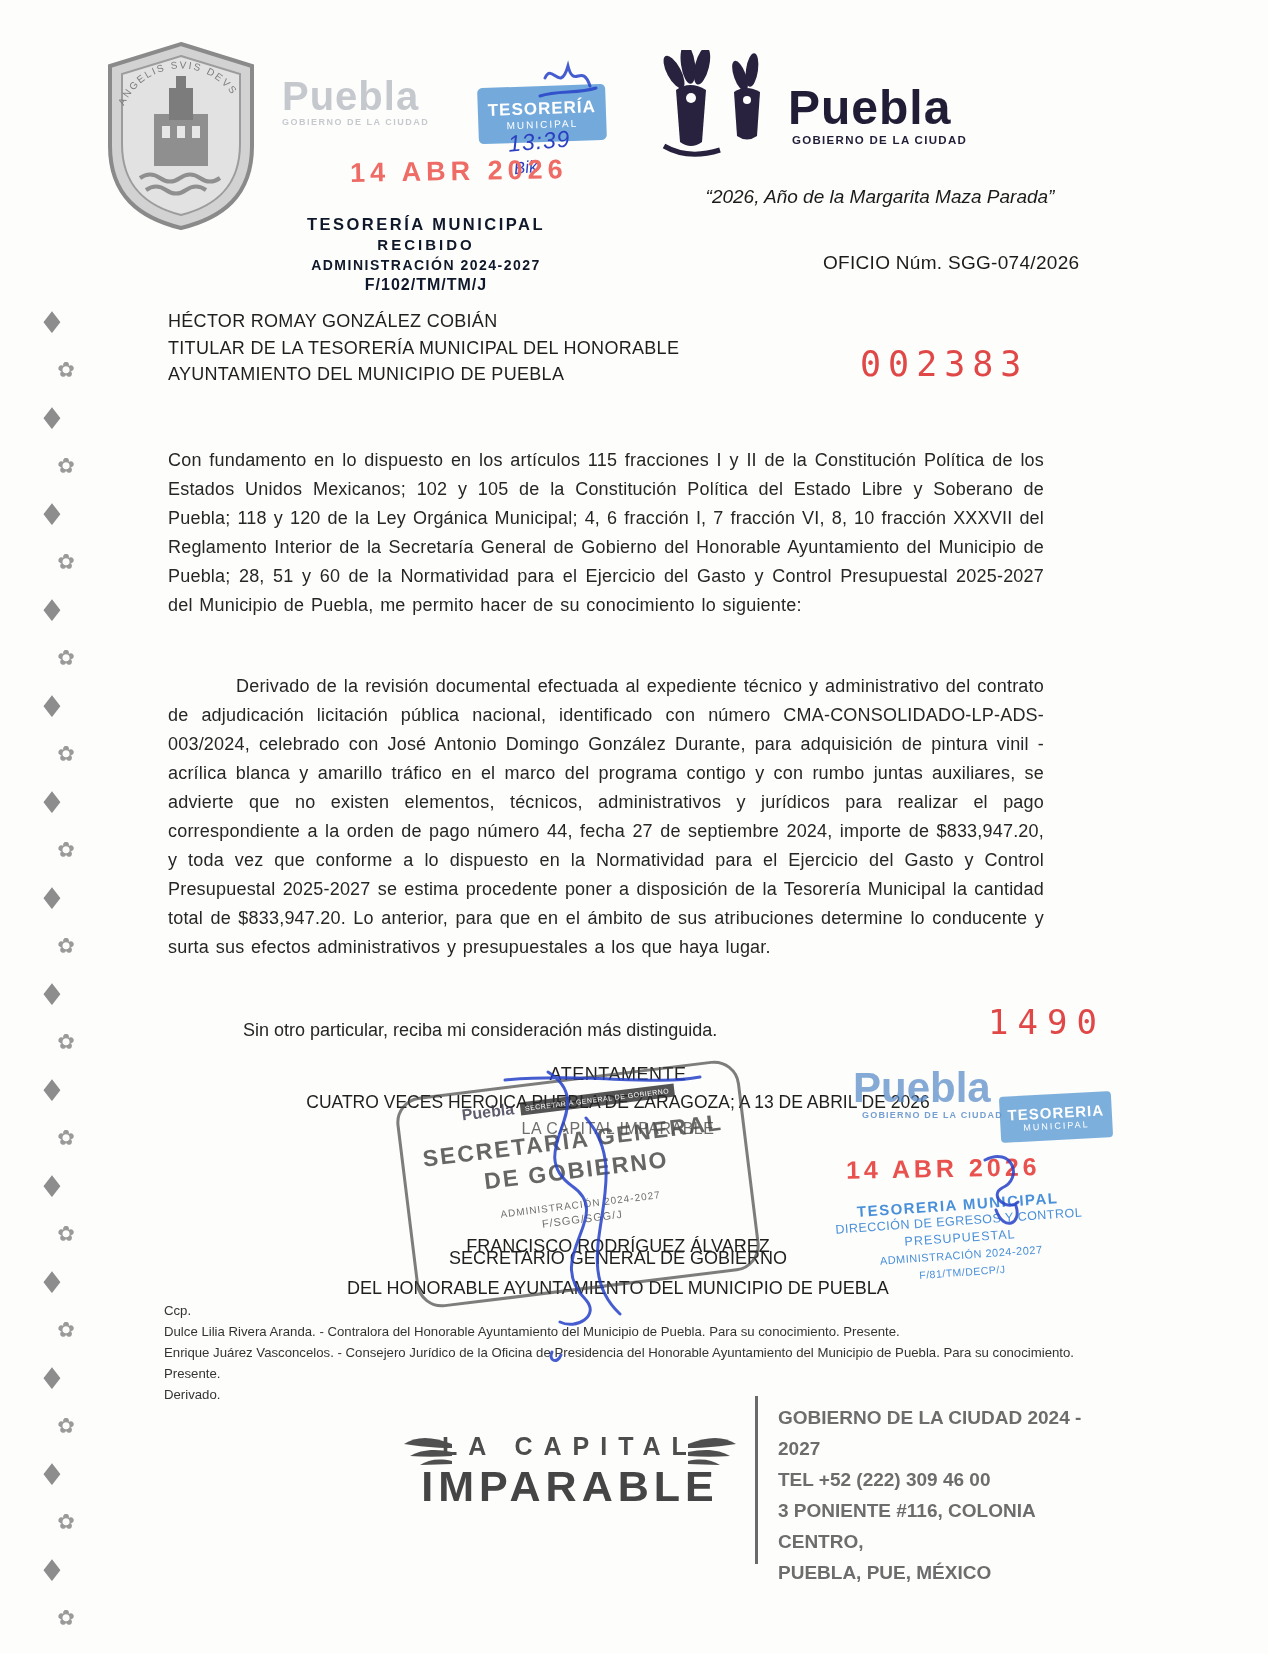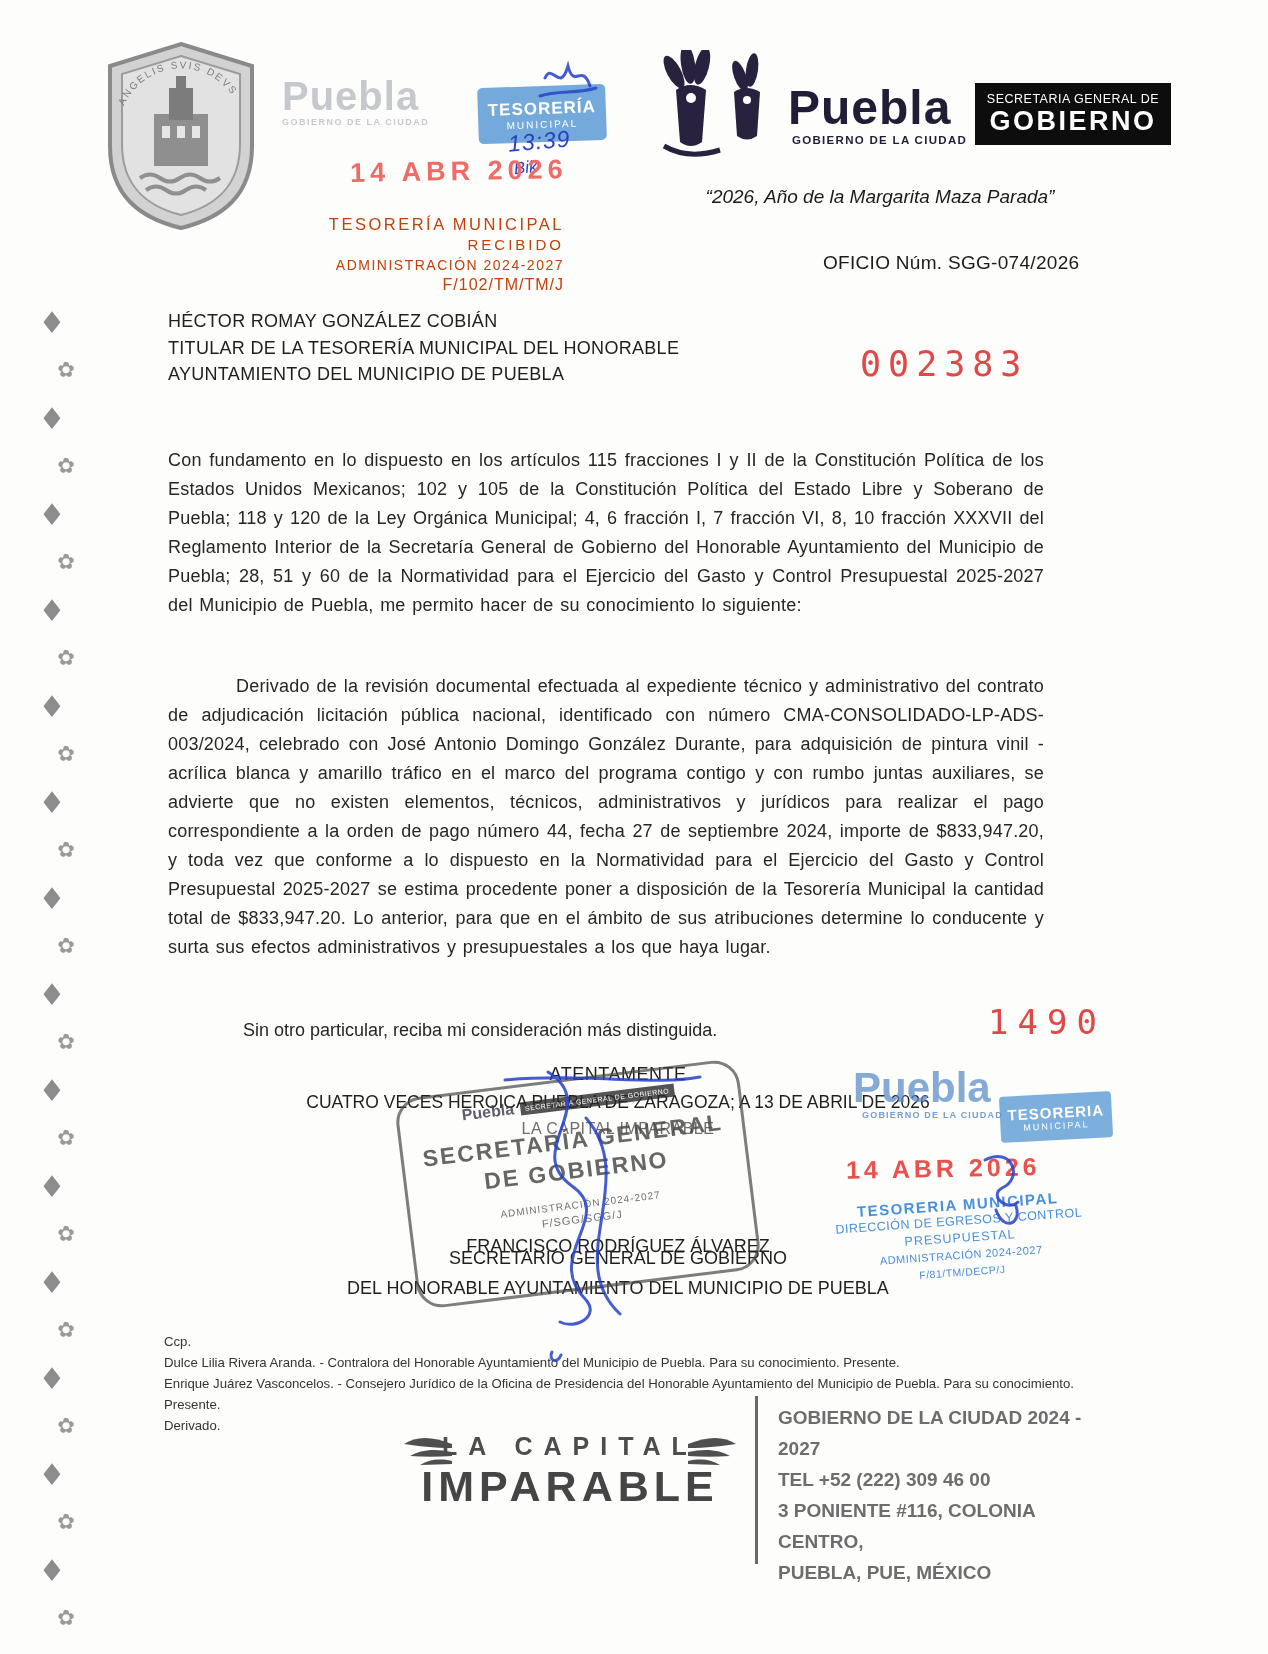--- a/index.html
+++ b/index.html
@@ -22,21 +22,21 @@
   .teso-box{left:478px;top:86px;width:128px;height:56px;background:rgba(91,155,213,.85);
             border-radius:5px;transform:rotate(-2deg);color:#fff;text-align:center;
             display:flex;flex-direction:column;justify-content:center;}
   .teso-box .l1{font-size:17px;font-weight:bold;letter-spacing:1px;}
   .teso-box .l2{font-size:10px;letter-spacing:2px;}
   .hand{color:#2b3fc0;font-style:italic;}
   .hand-time{left:508px;top:128px;font-size:23px;transform:rotate(-5deg);letter-spacing:1px;}
   .hand-init{left:514px;top:158px;font-size:17px;transform:rotate(-6deg);}
   .red-stamp{color:#ee6b66;font-weight:bold;white-space:nowrap;}
   .date-top{left:350px;top:156px;font-size:27px;letter-spacing:5px;transform:rotate(-1deg);}
-  .received{left:288px;top:214px;width:276px;text-align:right;color:#c2410c;}
+  .received{left:288px;top:214px;width:276px;text-align:center;color:#0f172a;font-weight:bold;}
   .received .r1{font-size:16.5px;letter-spacing:2.5px;line-height:21px;}
   .received .r2{font-size:15px;letter-spacing:3px;line-height:20px;}
   .received .r3{font-size:14px;letter-spacing:1.5px;line-height:20px;}
   .received .r4{font-size:16px;letter-spacing:1px;line-height:19px;}
 
   .talavera{left:636px;top:50px;}
   .brand-word{left:788px;top:80px;font-size:48px;font-weight:bold;color:#221d37;letter-spacing:1px;}
   .brand-tag{left:792px;top:134px;font-size:11.5px;font-weight:bold;color:#221d37;letter-spacing:1.3px;}
   .brand-box{left:975px;top:83px;width:196px;height:62px;background:#0d0d0d;color:#fff;
              text-align:center;display:flex;flex-direction:column;justify-content:center;}
@@ -84,21 +84,21 @@
   .teso-box2 .l2{font-size:9px;letter-spacing:2px;}
   .date-right{left:846px;top:1154px;font-size:25px;letter-spacing:4px;color:#e9514e;transform:rotate(-1deg);}
   .blue-block{left:818px;top:1196px;width:284px;text-align:center;transform:rotate(-4deg);line-height:17px;}
   .blue-block .bl1{font-size:15px;font-weight:bold;letter-spacing:1.5px;}
   .blue-block .bl2{font-size:12.5px;letter-spacing:.5px;}
   .blue-block .bl3{font-size:12.5px;letter-spacing:1px;}
   .blue-block .bl4{font-size:11px;letter-spacing:.5px;}
   .blue-block .bl5{font-size:10.5px;letter-spacing:.5px;}
 
   
-  .ccp{left:164px;top:1300px;width:912px;font-size:13.2px;color:#343434;line-height:21px;margin-top:31px;}
+  .ccp{left:164px;top:1300px;width:912px;font-size:13.2px;color:#343434;line-height:21px;}
   .footer-divider{left:755px;top:1396px;width:3px;height:168px;background:#6a6a6a;}
   .cap-word{left:420px;top:1432px;width:300px;text-align:center;font-size:25px;font-weight:bold;
             letter-spacing:11px;color:#4d4d4d;}
   .cap-imp{left:420px;top:1462px;width:300px;text-align:center;font-size:43px;font-weight:bold;
            letter-spacing:5px;color:#454545;}
   .footer-right{left:778px;top:1402px;width:340px;font-size:19px;font-weight:bold;color:#6d6d6d;line-height:31px;}
 
   .overlay{left:0;top:0;pointer-events:none;}
 </style>
 </head>
@@ -188,24 +188,20 @@
       <ellipse cx="104" cy="26" rx="6" ry="16" transform="rotate(-20 104 26)"></ellipse>
       <ellipse cx="116" cy="20" rx="6" ry="17" transform="rotate(8 116 20)"></ellipse>
       <path d="M98,42 q12,-8 26,0 l-3,44 q-10,7 -20,0 Z"></path>
       <circle cx="111" cy="50" r="4" fill="#fdfdfb"></circle>
       <path d="M28,96 q24,14 56,4" stroke="#28223f" stroke-width="5" fill="none"></path>
     </g>
   </svg>
 
   <div class="abs brand-word">Puebla</div>
   <div class="abs brand-tag">GOBIERNO DE LA CIUDAD</div>
-  <div class="abs brand-box">
-    <div class="b1">SECRETARIA GENERAL DE</div>
-    <div class="b2">GOBIERNO</div>
-  </div>
 
   <div class="abs motto">“2026, Año de la Margarita Maza Parada”</div>
   <div class="abs oficio">OFICIO Núm. SGG-074/2026</div>
 
   <div class="abs recipient">
     <div>HÉCTOR ROMAY GONZÁLEZ COBIÁN</div>
     <div>TITULAR DE LA TESORERÍA MUNICIPAL DEL HONORABLE</div>
     <div>AYUNTAMIENTO DEL MUNICIPIO DE PUEBLA</div>
   </div>
   <div class="abs folio folio-top">002383</div>

